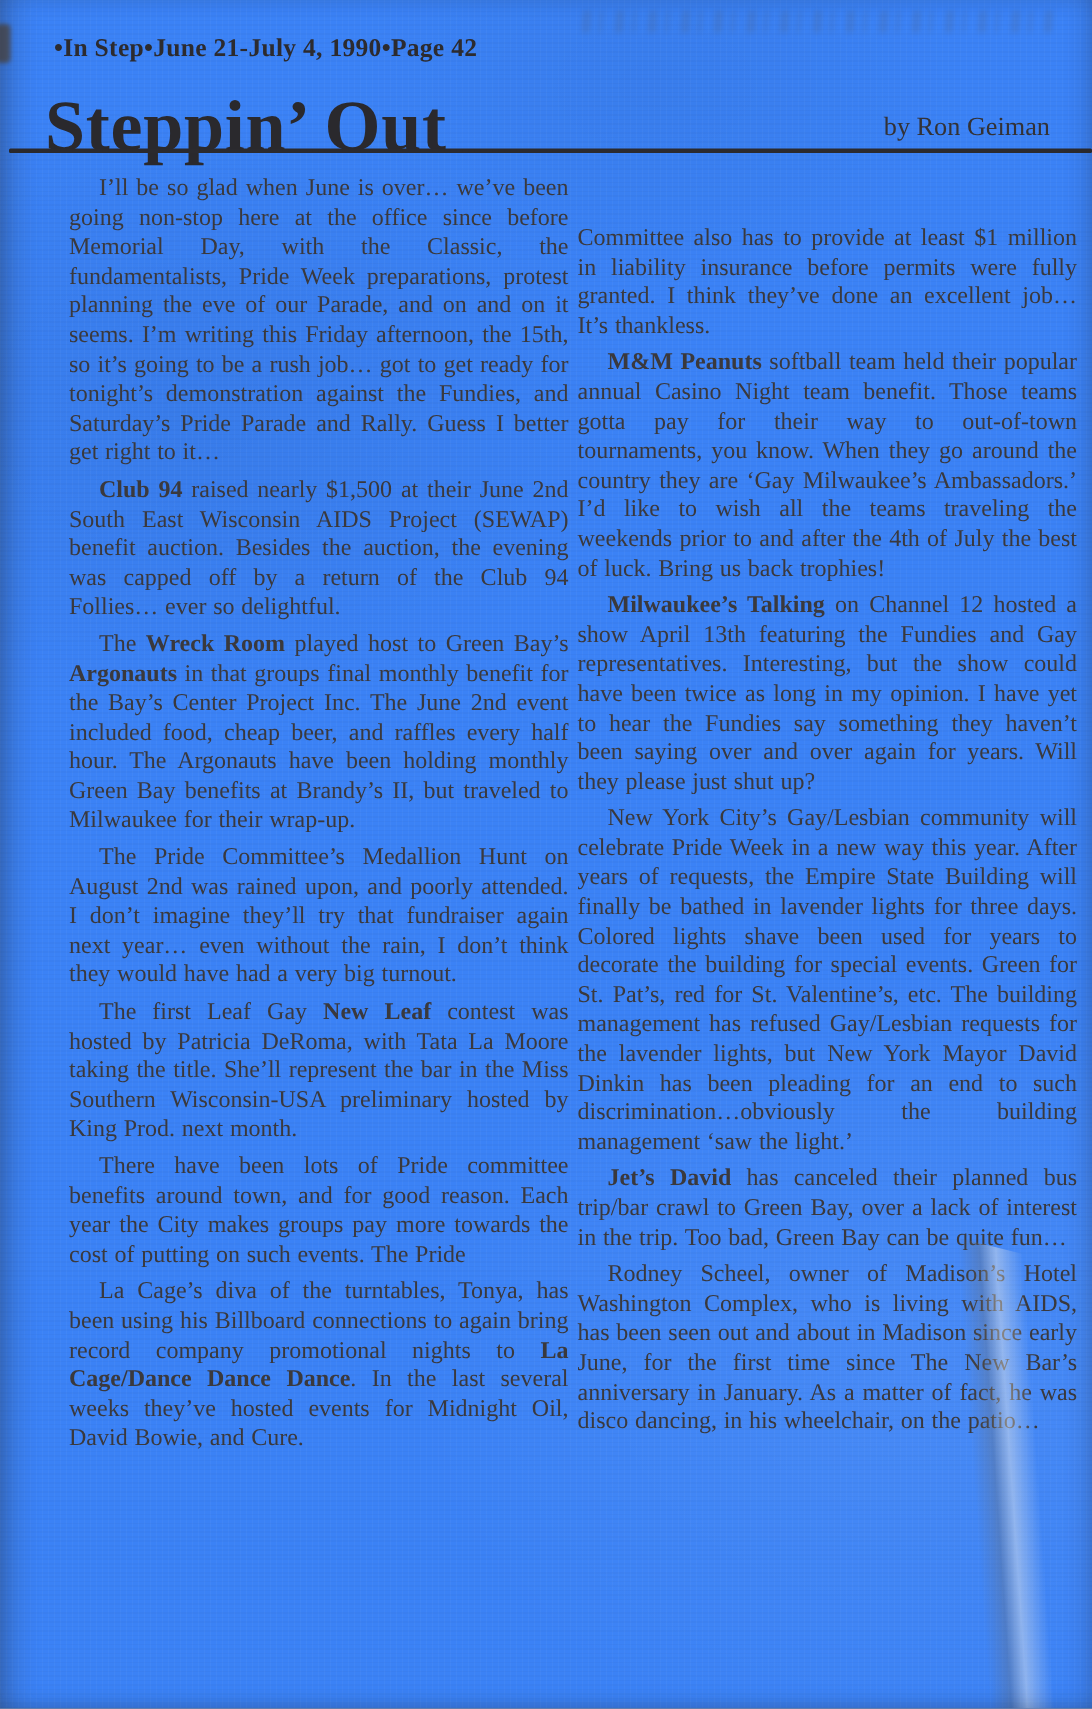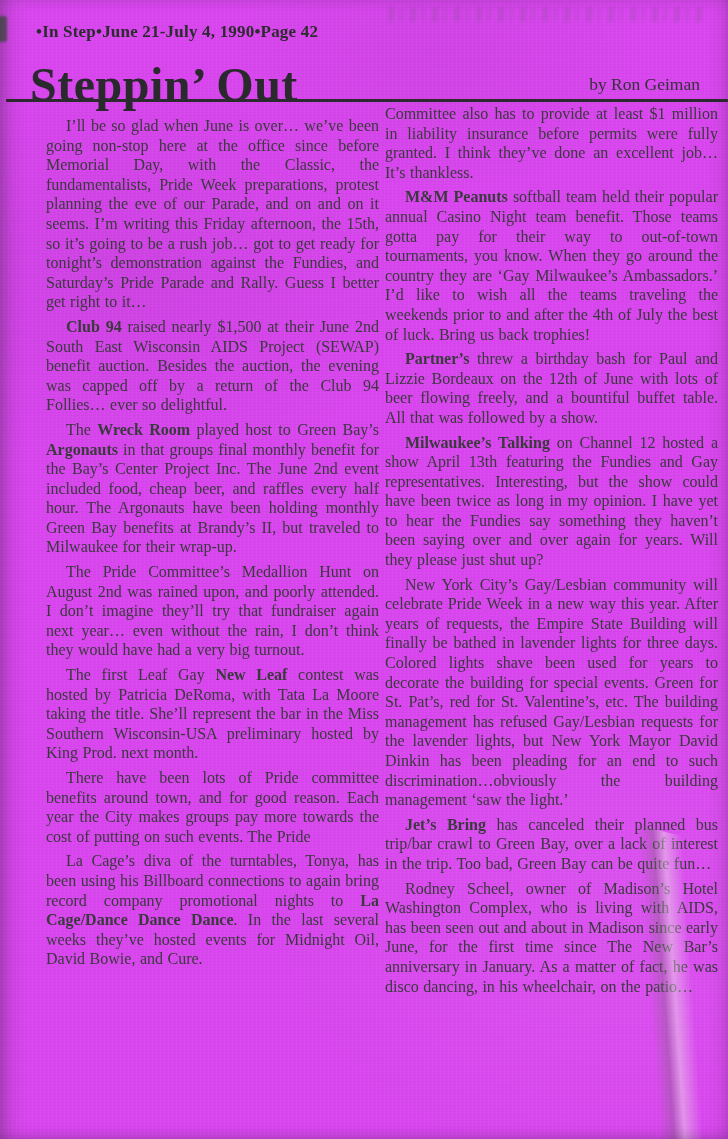--- a/index.html
+++ b/index.html
@@ -1,19 +1,19 @@
 <!DOCTYPE html>
 <html><head>
 <meta charset="utf-8">
 <style>
   html,body{margin:0;padding:0;background:#8a8a88;}
   .page{
     position:relative;
     width:728px;height:1139px;
-    background:#d946ef;
+    background:#3b82f6;
     overflow:hidden;
     font-family:"Liberation Serif", serif;
     color:#3a393d;
   }
   
   .grain{
     position:absolute;inset:0;pointer-events:none;
     background-image:
       repeating-linear-gradient(0deg, rgba(0,0,0,0.025) 0 1px, rgba(0,0,0,0) 1px 3px),
       repeating-linear-gradient(90deg, rgba(255,255,255,0.03) 0 1px, rgba(0,0,0,0) 1px 4px),
@@ -64,21 +64,21 @@
     position:absolute;width:333px;
   }
   .col-1{left:30px;top:116px;height:990px;margin-left:16px;}
   .col-2{left:385px;top:104px;height:1010px;}
   .para{
     font-size:16px;line-height:19.6px;
     text-align:justify;text-indent:20px;
     margin:0 0 5px 0;
     word-spacing:0.5px;
   }
-  .para.no-indent{text-indent:0;}
+  .para.no-indent{text-indent:0;margin-top:45px;}
   .bold{font-weight:bold;}
 </style>
 </head>
 <body>
 
 <div class="page">
   <div class="grain"></div>
 
   <div class="masthead">•In Step•June 21-July 4, 1990•Page 42</div>
   <div class="headline">Steppin’ Out</div>
@@ -90,24 +90,23 @@
       <p class="para"><span class="bold">Club 94</span><span class=""> raised nearly $1,500 at their June 2nd South East Wisconsin AIDS Project (SEWAP) benefit auction. Besides the auction, the evening was capped off by a return of the Club 94 Follies… ever so delightful.</span></p>
       <p class="para"><span class="">The </span><span class="bold">Wreck Room</span><span class=""> played host to Green Bay’s </span><span class="bold">Argonauts</span><span class=""> in that groups final monthly benefit for the Bay’s Center Project Inc. The June 2nd event included food, cheap beer, and raffles every half hour. The Argonauts have been holding monthly Green Bay benefits at Brandy’s II, but traveled to Milwaukee for their wrap-up.</span></p>
       <p class="para"><span class="">The Pride Committee’s Medallion Hunt on August 2nd was rained upon, and poorly attended. I don’t imagine they’ll try that fundraiser again next year… even without the rain, I don’t think they would have had a very big turnout.</span></p>
       <p class="para"><span class="">The first Leaf Gay </span><span class="bold">New Leaf</span><span class=""> contest was hosted by Patricia DeRoma, with Tata La Moore taking the title. She’ll represent the bar in the Miss Southern Wisconsin-USA preliminary hosted by King Prod. next month.</span></p>
       <p class="para"><span class="">There have been lots of Pride committee benefits around town, and for good reason. Each year the City makes groups pay more towards the cost of putting on such events. The Pride</span></p>
       <p class="para"><span class="">La Cage’s diva of the turntables, Tonya, has been using his Billboard connections to again bring record company promotional nights to </span><span class="bold">La Cage/Dance Dance Dance</span><span class="">. In the last several weeks they’ve hosted events for Midnight Oil, David Bowie, and Cure.</span></p>
     </div>
   <div class="col col-2">
       <p class="para no-indent"><span class="">Committee also has to provide at least $1 million in liability insurance before permits were fully granted. I think they’ve done an excellent job… It’s thankless.</span></p>
       <p class="para"><span class="bold">M&amp;M Peanuts</span><span class=""> softball team held their popular annual Casino Night team benefit. Those teams gotta pay for their way to out-of-town tournaments, you know. When they go around the country they are ‘Gay Milwaukee’s Ambassadors.’ I’d like to wish all the teams traveling the weekends prior to and after the 4th of July the best of luck. Bring us back trophies!</span></p>
-      <p class="para"><span class="bold">Partner’s</span><span class=""> threw a birthday bash for Paul and Lizzie Bordeaux on the 12th of June with lots of beer flowing freely, and a bountiful buffet table. All that was followed by a show.</span></p>
       <p class="para"><span class="bold">Milwaukee’s Talking</span><span class=""> on Channel 12 hosted a show April 13th featuring the Fundies and Gay representatives. Interesting, but the show could have been twice as long in my opinion. I have yet to hear the Fundies say something they haven’t been saying over and over again for years. Will they please just shut up?</span></p>
       <p class="para"><span class="">New York City’s Gay/Lesbian community will celebrate Pride Week in a new way this year. After years of requests, the Empire State Building will finally be bathed in lavender lights for three days. Colored lights shave been used for years to decorate the building for special events. Green for St. Pat’s, red for St. Valentine’s, etc. The building management has refused Gay/Lesbian requests for the lavender lights, but New York Mayor David Dinkin has been pleading for an end to such discrimination…obviously the building management ‘saw the light.’</span></p>
-      <p class="para"><span class="bold">Jet’s Bring</span><span class=""> has canceled their planned bus trip/bar crawl to Green Bay, over a lack of interest in the trip. Too bad, Green Bay can be quite fun…</span></p>
+      <p class="para"><span class="bold">Jet’s David</span><span class=""> has canceled their planned bus trip/bar crawl to Green Bay, over a lack of interest in the trip. Too bad, Green Bay can be quite fun…</span></p>
       <p class="para"><span class="">Rodney Scheel, owner of Madison’s Hotel Washington Complex, who is living with AIDS, has been seen out and about in Madison since early June, for the first time since The New Bar’s anniversary in January. As a matter of fact, he was disco dancing, in his wheelchair, on the patio…</span></p>
     </div>
 
   <div class="bleed-through"></div>
   <div class="edge-smudge"></div>
   <div class="crease"></div>
   <div class="vignette"></div>
 </div>
 
 </body></html>

